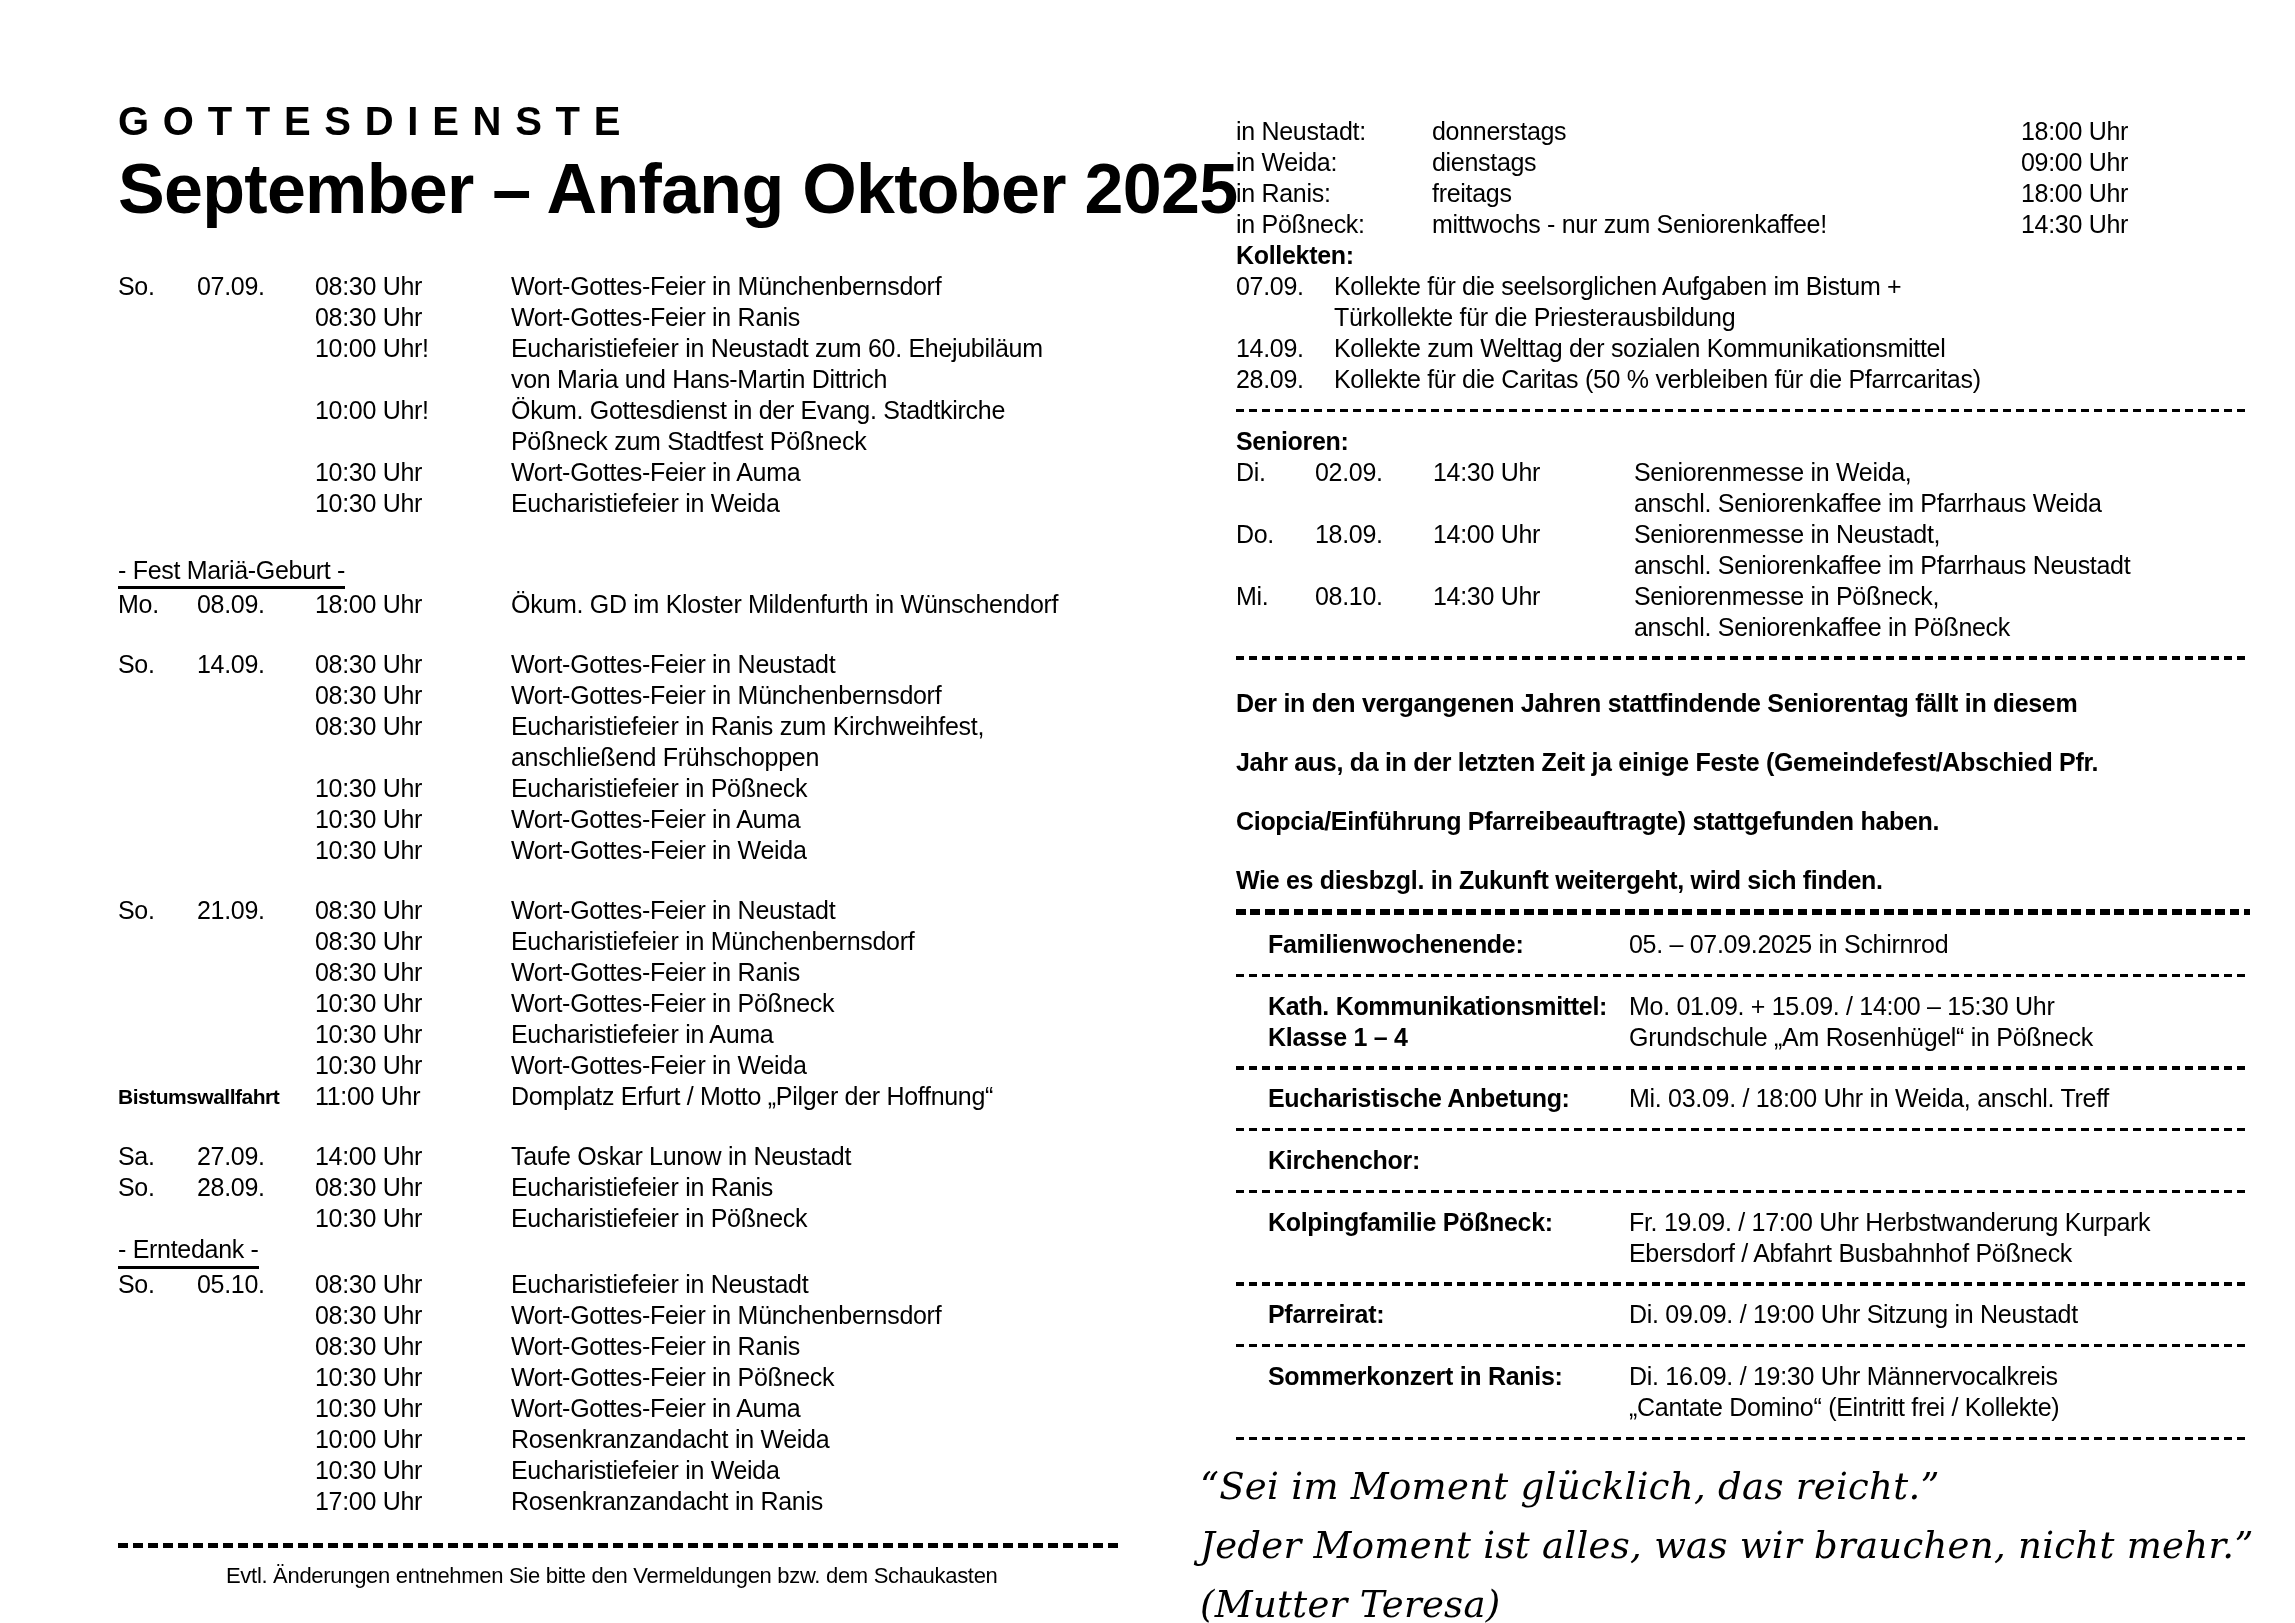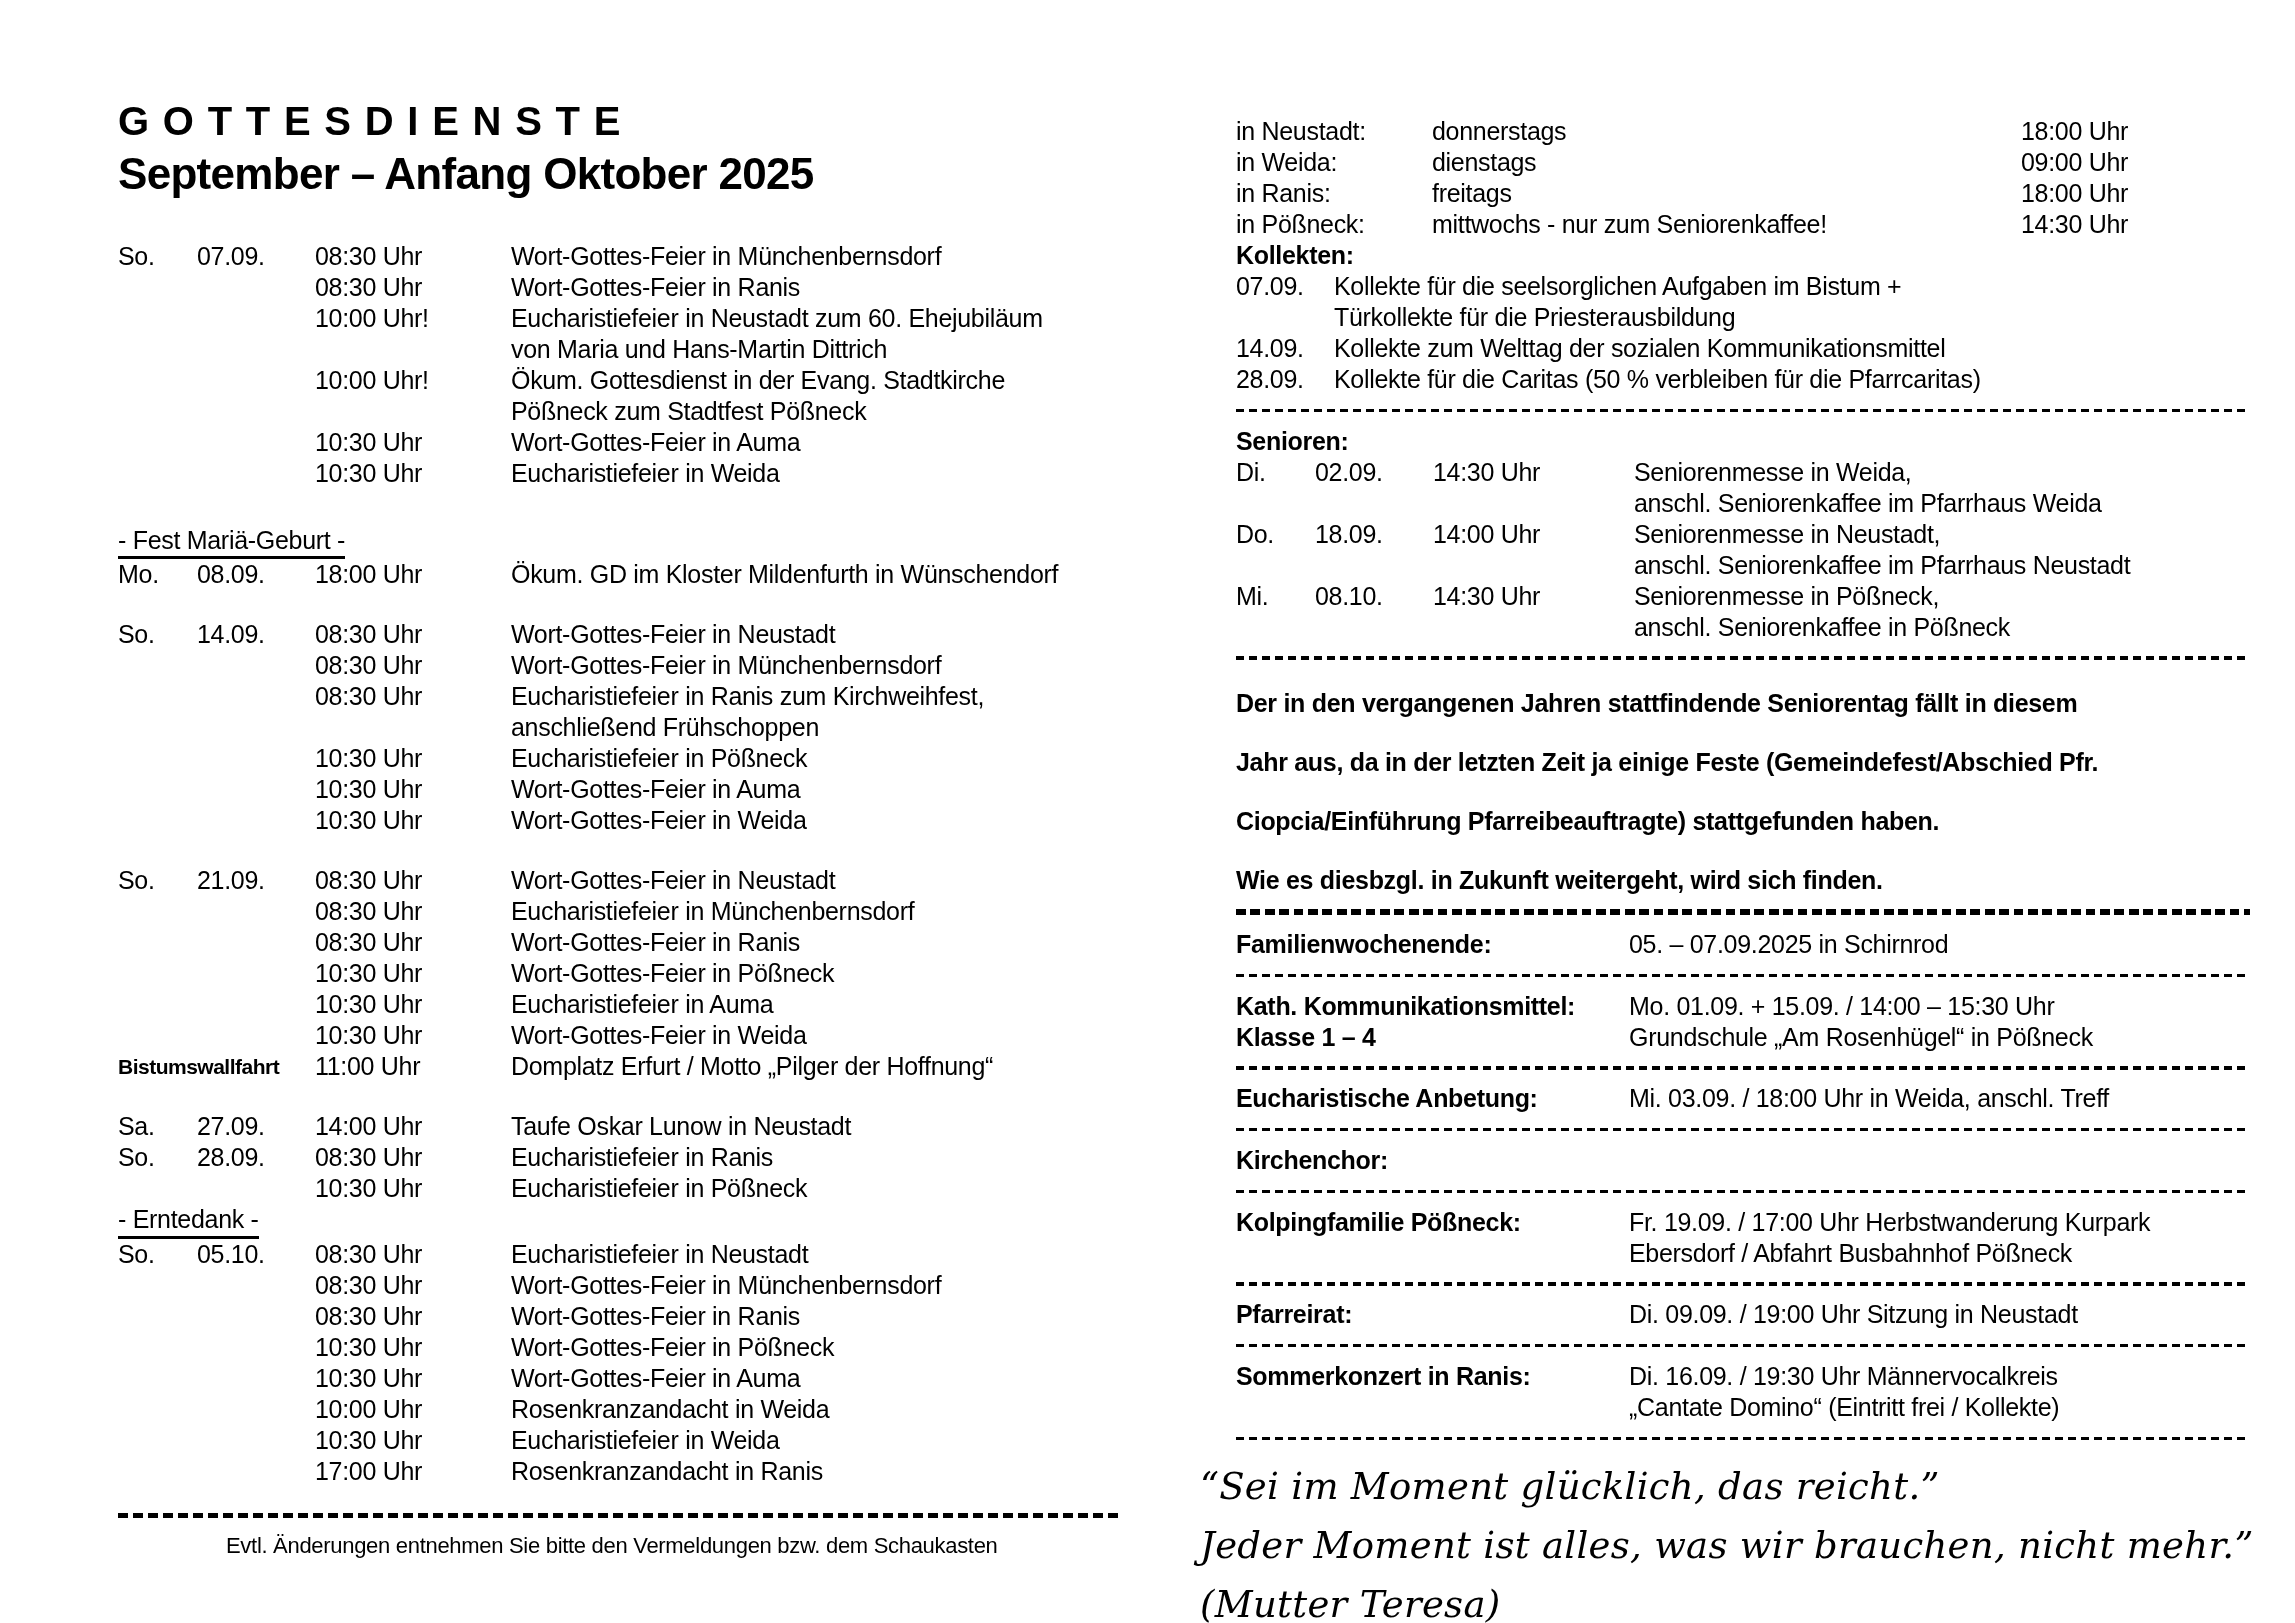--- a/index.html
+++ b/index.html
@@ -7,21 +7,21 @@
     width:2295px;height:1623px;position:relative;overflow:hidden;
     font-family:"Liberation Sans","DejaVu Sans",sans-serif;
     color:#000;letter-spacing:-0.3px;
   }
   
   .left-col{position:absolute;left:118px;top:98px;width:1007px;}
   .doc-title{
     font-weight:bold;font-size:40px;line-height:1.15;letter-spacing:1.3px;white-space:nowrap;
   }
   .doc-subtitle{
-    font-weight:bold;font-size:44px;line-height:1.15;letter-spacing:-0.7px;white-space:nowrap;margin-top:5.2px;
+    font-weight:bold;font-size:70px;line-height:1.15;letter-spacing:-0.7px;white-space:nowrap;margin-top:5.2px;
   }
   .schedule{margin-top:41px;font-size:25px;line-height:31px;}
   .sgroup{margin-top:29px;}
   .sgroup.tight{margin-top:0;}
   .srow{display:grid;grid-template-columns:79px 118px 196px 1fr;white-space:nowrap;}
   .srow .cell{overflow:visible;}
   .srow .lbl{font-weight:bold;font-size:21px;grid-column:1 / 3;align-self:center;letter-spacing:-0.5px;}
   .sheading{margin-top:36px;white-space:nowrap;}
   .sheading.tight{margin-top:0;}
   .sheading span{display:inline-block;border-bottom:3.9px solid #000;padding-bottom:0.7px;}
@@ -37,21 +37,21 @@
   .krow{display:grid;grid-template-columns:98px 1fr;white-space:nowrap;}
   .serow{display:grid;grid-template-columns:79px 118px 201px 1fr;white-space:nowrap;}
   .sep{
     height:3.3px;width:1014px;margin:13.7px 0;
     background:repeating-linear-gradient(90deg,#000 0 8.5px,transparent 8.5px 13px);
   }
   .sep.bold{height:5.9px;background:repeating-linear-gradient(90deg,#000 0 9.8px,transparent 9.8px 14.4px);}
   .notice{font-weight:bold;}
   .notice div{white-space:nowrap;margin-top:28px;}
   .inforow{display:grid;grid-template-columns:393px 1fr;}
-  .inforow .ilabel{font-weight:bold;white-space:nowrap;}
+  .inforow .ilabel{font-weight:bold;white-space:nowrap;margin-left:32px;}
   .inforow .ivalue{white-space:nowrap;}
   .quote{
     margin-top:17px;margin-left:-36px;
     font-family:"DejaVu Serif",serif;font-style:italic;
     font-size:37px;line-height:59px;letter-spacing:0.3px;white-space:nowrap;
   }
 </style>
 </head>
 <body>
 

